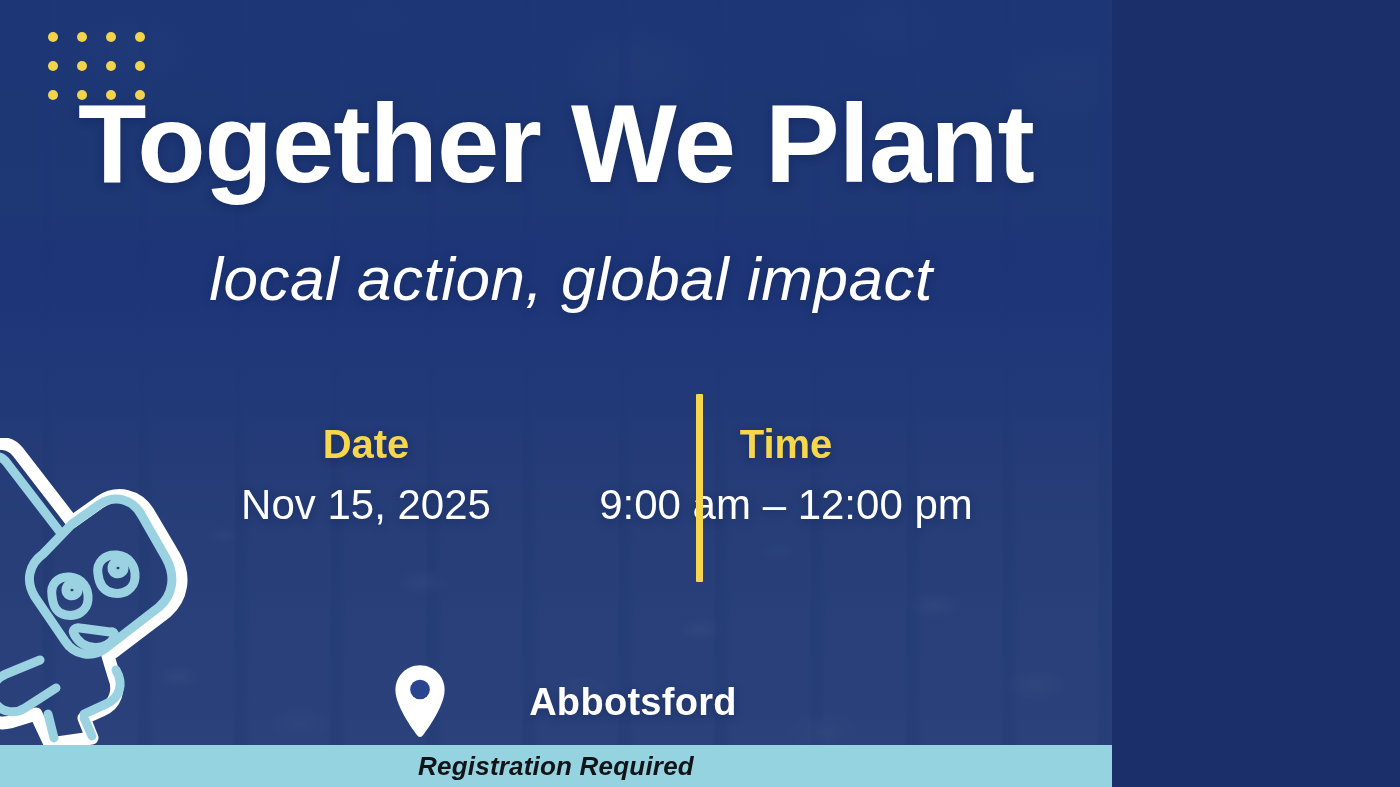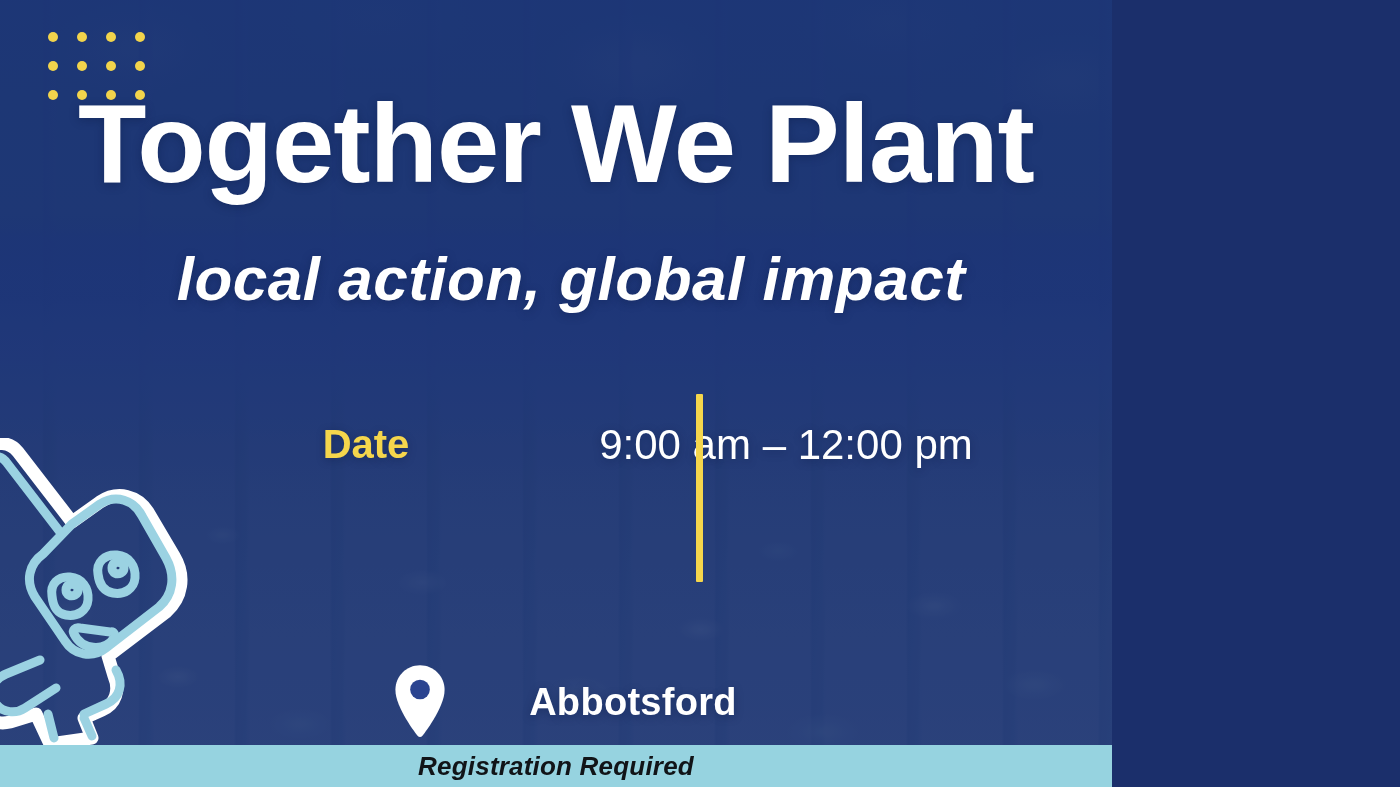--- a/index.html
+++ b/index.html
@@ -97,21 +97,21 @@
     text-shadow: 0 2px 10px rgba(10,24,64,.35);
   }
   .subhead {
     position: absolute;
     left: 0; right: 0;
     top: 248px;
     text-align: center;
     color: #ffffff;
     font-size: 62px;
     line-height: 1.0;
-    font-weight: 700;
+    font-weight: 400;
     font-style: italic;
     letter-spacing: .5px;
     white-space: nowrap;
     text-shadow: 0 2px 10px rgba(10,24,64,.35);
     margin-left: 30px;
   }
 
   
   .details {
     position: absolute;
@@ -237,22 +237,24 @@
     <span class="dot"></span>
     <span class="dot"></span>
   </div>
 
   <div class="headline">Together We Plant</div>
   <div class="subhead">local action, global impact</div>
 
   <div class="details">
     <div class="detail-col">
       <div class="detail-label">Date</div>
+      <div class="detail-value">Nov 15, 2025</div>
     </div>
     <div class="detail-col">
+      <div class="detail-label">Time</div>
       <div class="detail-value">9:00 am – 12:00 pm</div>
     </div>
   </div>
   <div class="divider"></div>
 
   <div class="location">
     <span>
       <svg class="pin-icon" width="54" height="76" viewBox="0 0 24 34" aria-hidden="true">
         <path d="M12 0.6C5.9 0.6 1 5.5 1 11.6c0 7.9 9.6 20.1 10.0 20.6a1.3 1.3 0 0 0 2.0 0C13.4 31.7 23 19.5 23 11.6 23 5.5 18.1 0.6 12 0.6z" fill="#ffffff"></path>
         <circle cx="12" cy="11.4" r="4.4" fill="#2b4490"></circle>

